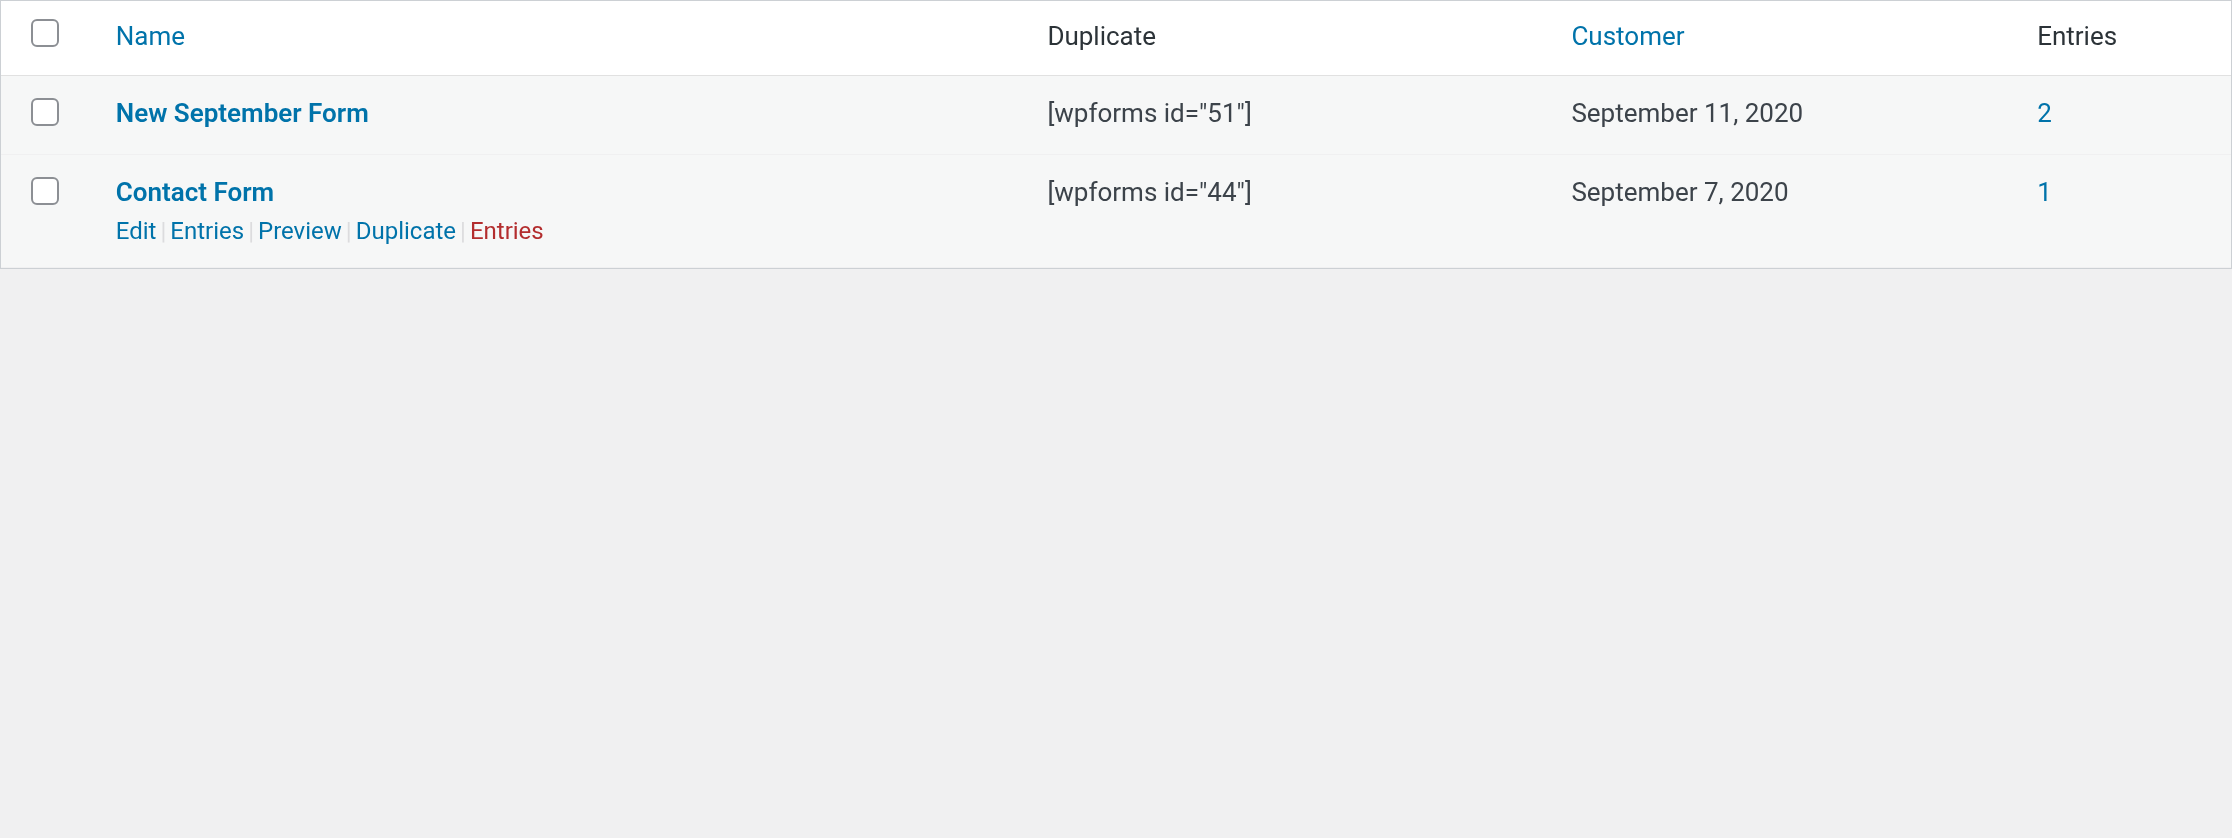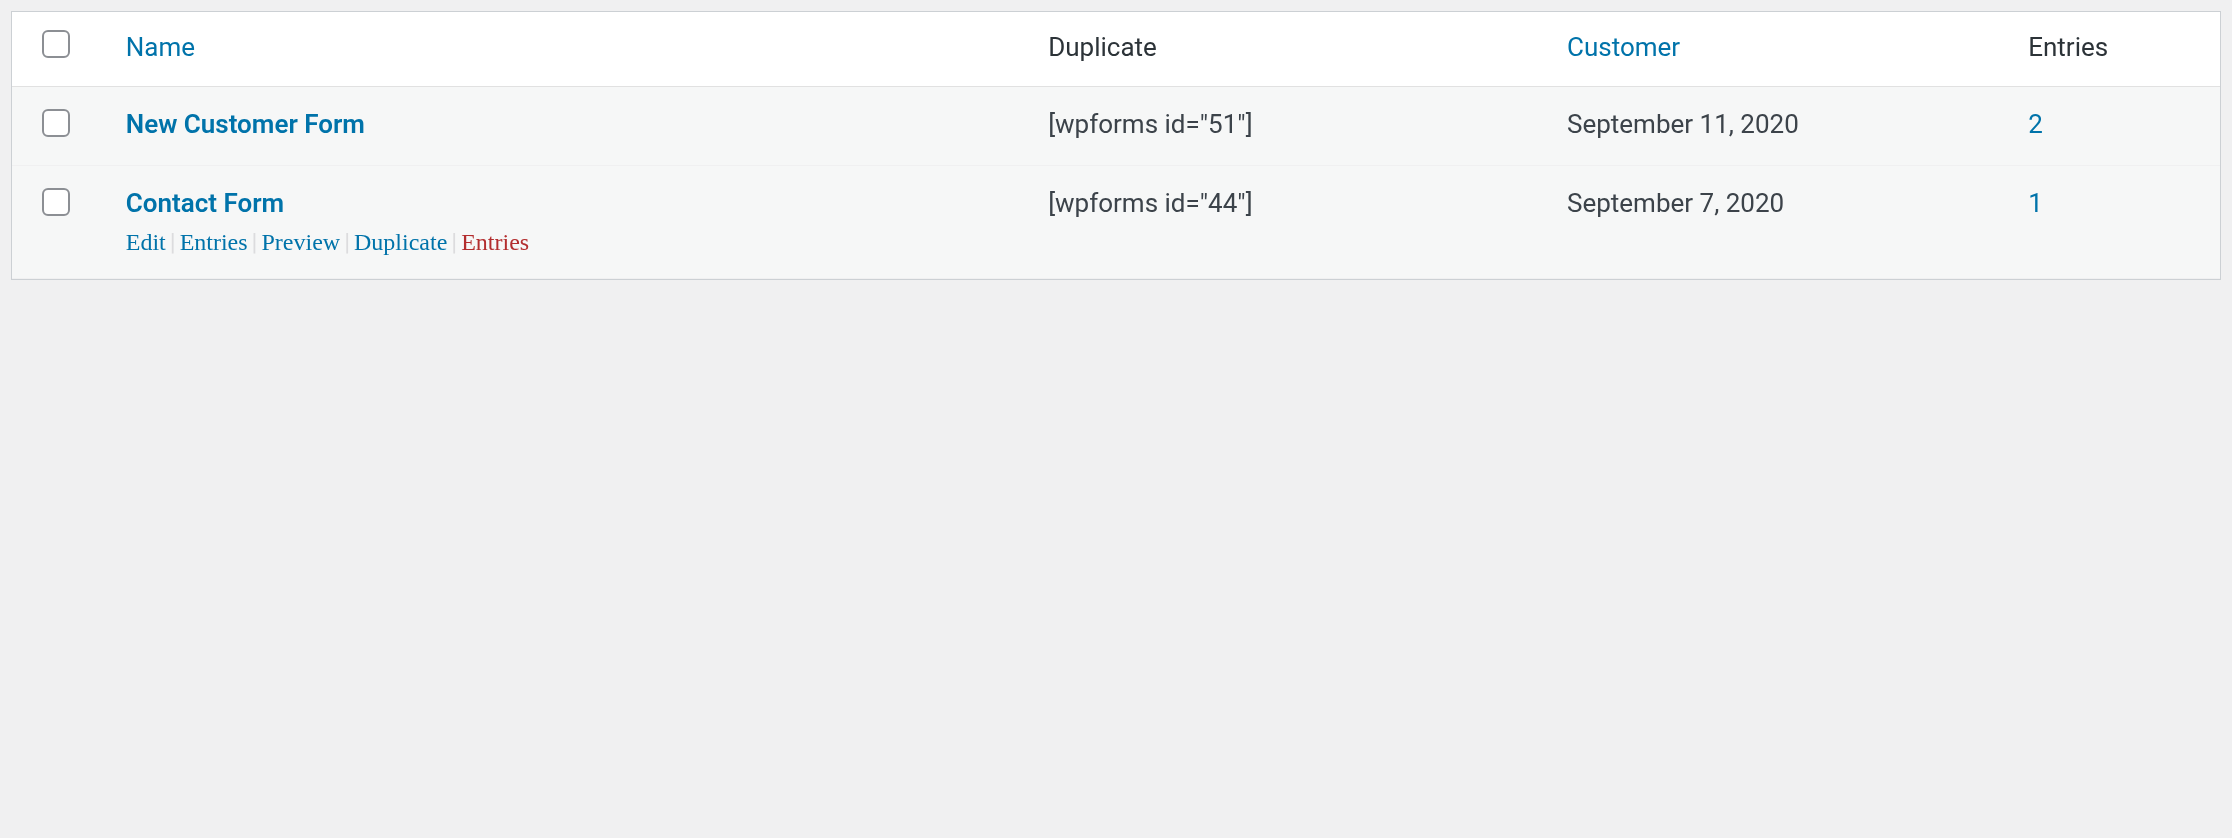--- a/index.html
+++ b/index.html
@@ -4,21 +4,21 @@
   <style>
     * { margin: 0; padding: 0; box-sizing: border-box; }
     body {
       font-family: -apple-system, BlinkMacSystemFont, "Segoe UI", Roboto, sans-serif;
       background: #f0f0f1;
       padding: 0;
     }
     .table-wrap {
       background: #fff;
       border: 1px solid #ccd0d4;
-      margin: 11px;
+      margin: 0;
     }
     table {
       width: 100%;
       border-collapse: collapse;
       font-size: 26px;
     }
     thead th {
       text-align: left;
       font-weight: 400;
       padding: 18px 10px 22px 10px;
@@ -73,21 +73,20 @@
     }
     .row-actions {
       margin-top: 10px;
       font-size: 24px;
       color: #dcdcde;
     }
     .row-actions .action {
       color: #0073aa;
       text-decoration: none;
       cursor: pointer;
-      font-family: Liberation Serif, serif;
     }
     .row-actions .action.delete {
       color: #b32d2e;
     }
     .row-actions .sep {
       color: #dcdcde;
       padding: 0 4px;
     }
     .tall td { padding-bottom: 85px; }
     .annotation {
@@ -118,21 +117,21 @@
           </th>
           <th class="col-entries">
             <span>Entries</span>
           </th>
         </tr>
       </thead>
       <tbody>
         <tr>
           <td class="cb-cell"><span class="checkbox"></span></td>
           <td>
-            <a class="row-title">New Customer Form</a>
+            <a class="row-title">New September Form</a>
           </td>
           <td><span class="shortcode-text">[wpforms id="51"]</span></td>
           <td><span class="created-text">September 11, 2020</span></td>
           <td><a class="entries-link">2</a></td>
         </tr>
         <tr class="hovered">
           <td class="cb-cell"><span class="checkbox"></span></td>
           <td>
             <a class="row-title">Contact Form</a>
             <div class="row-actions">

